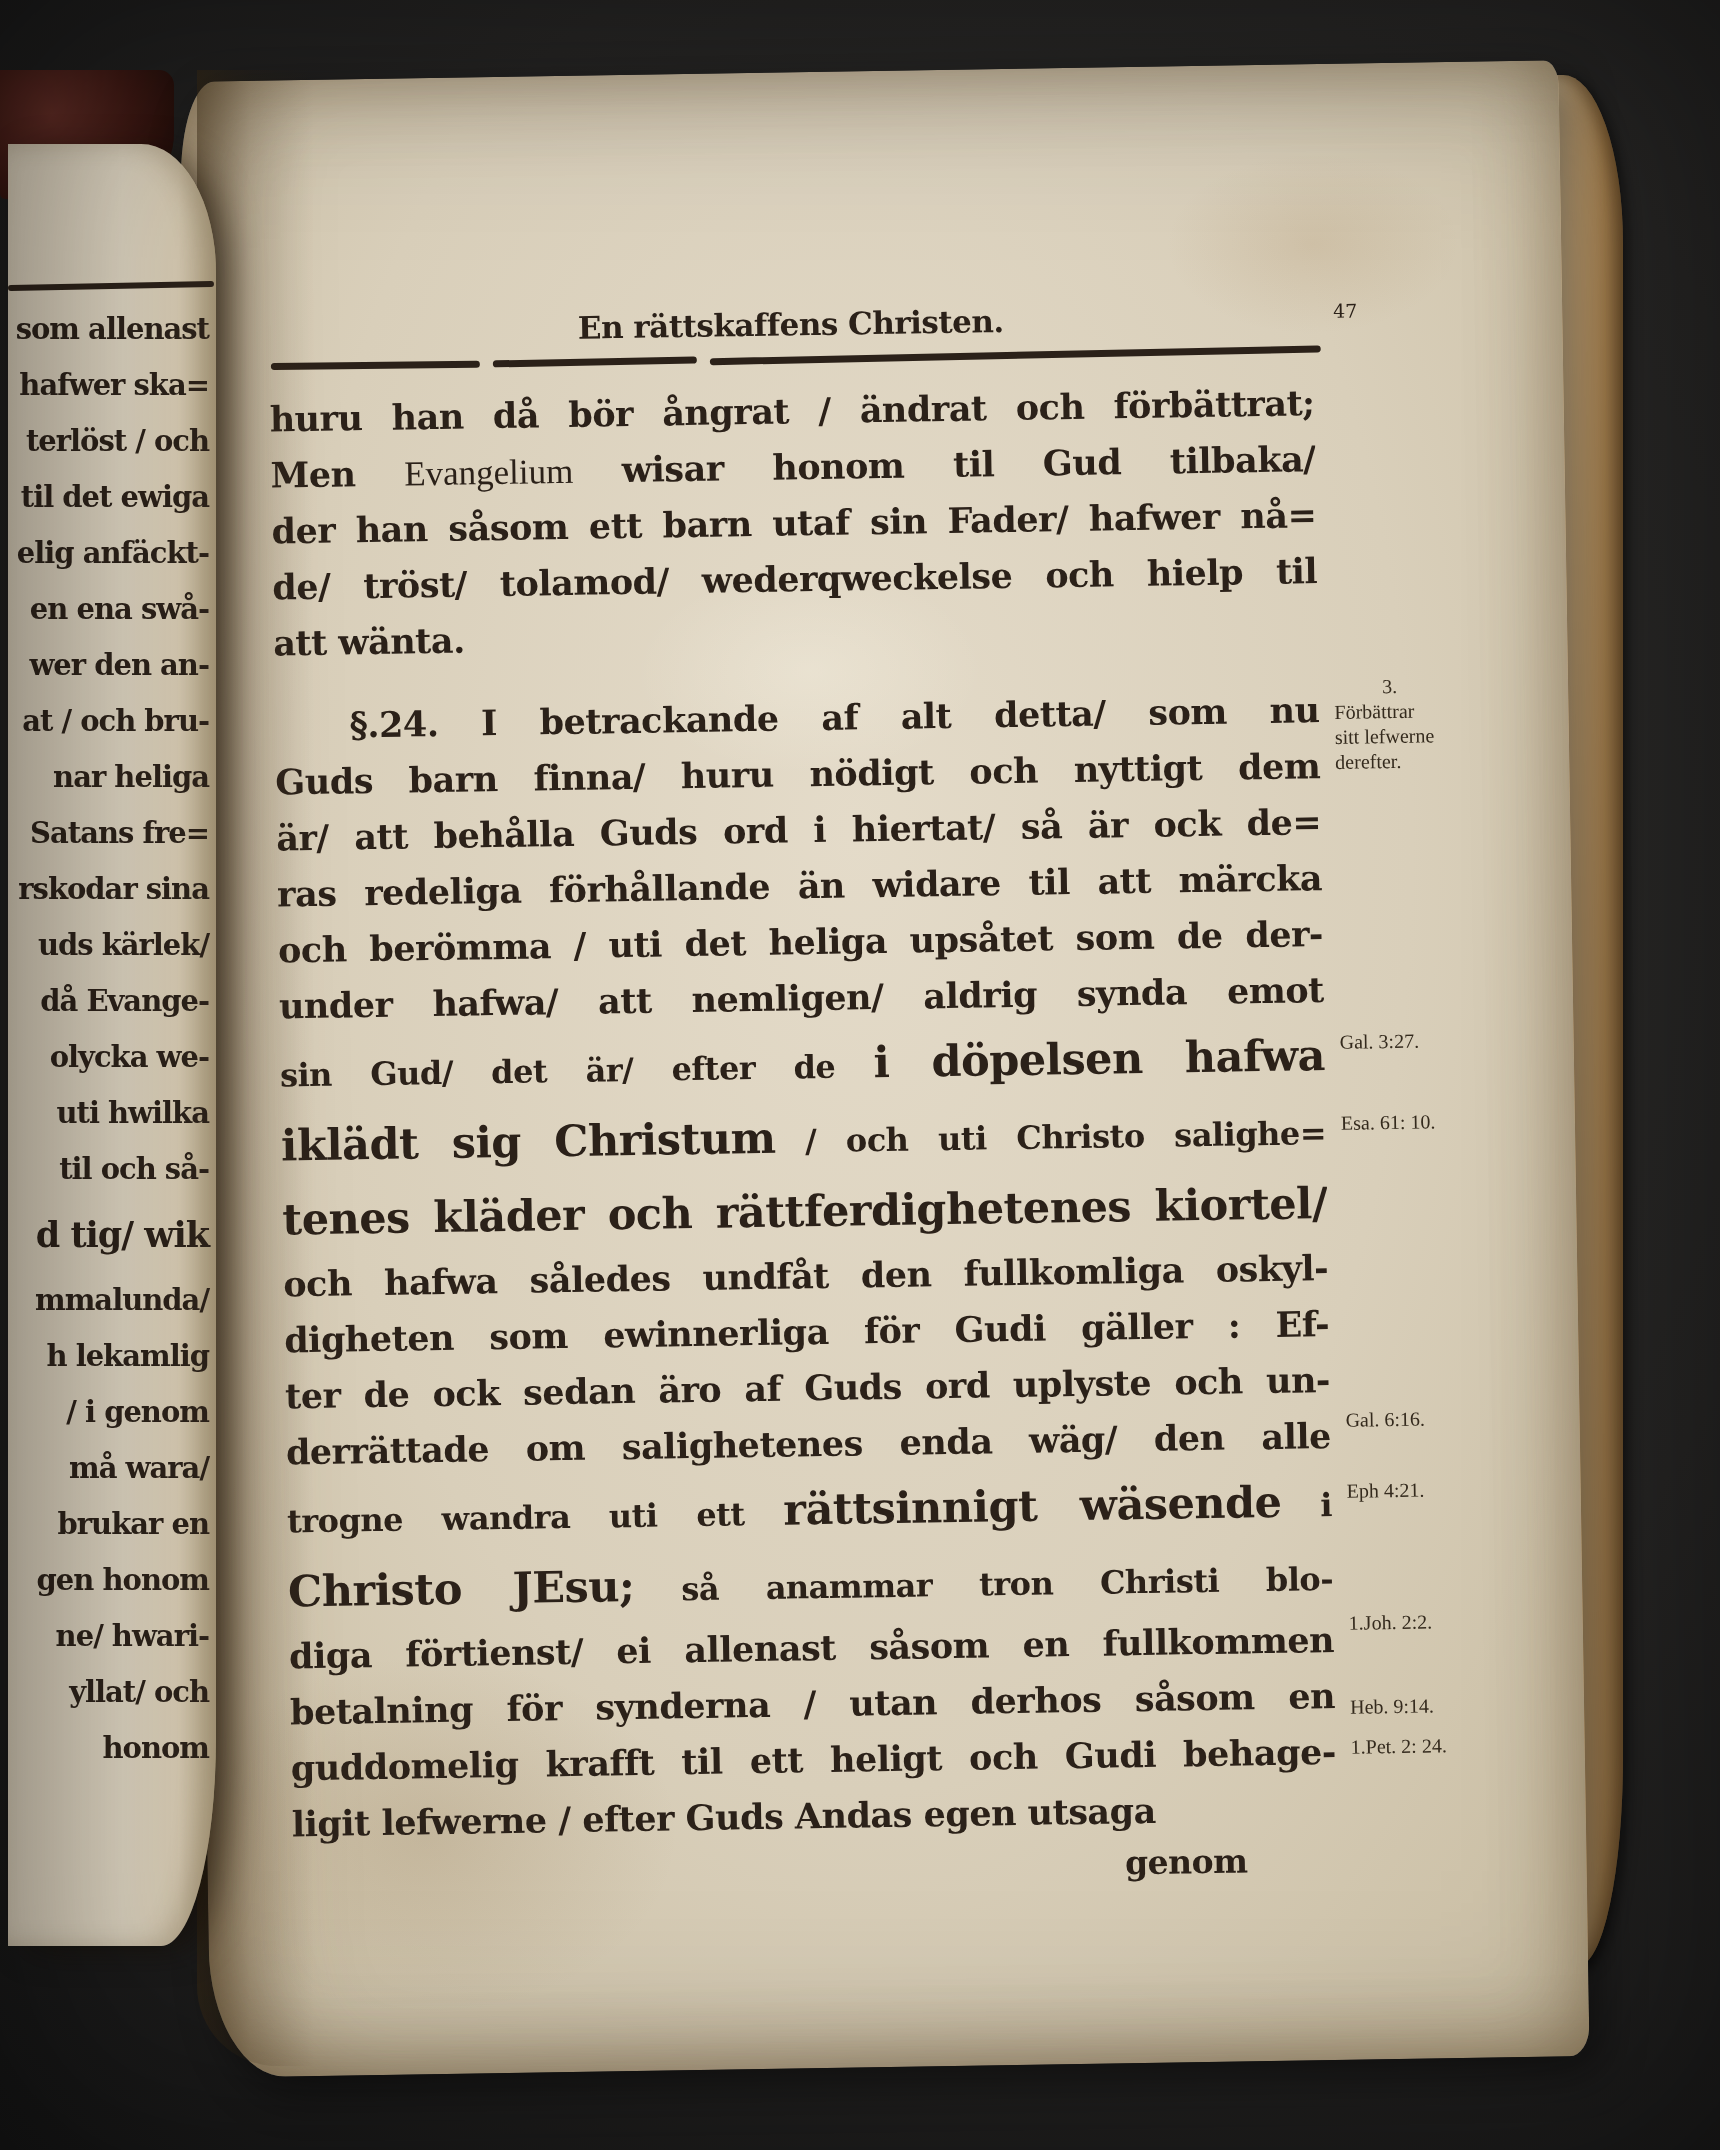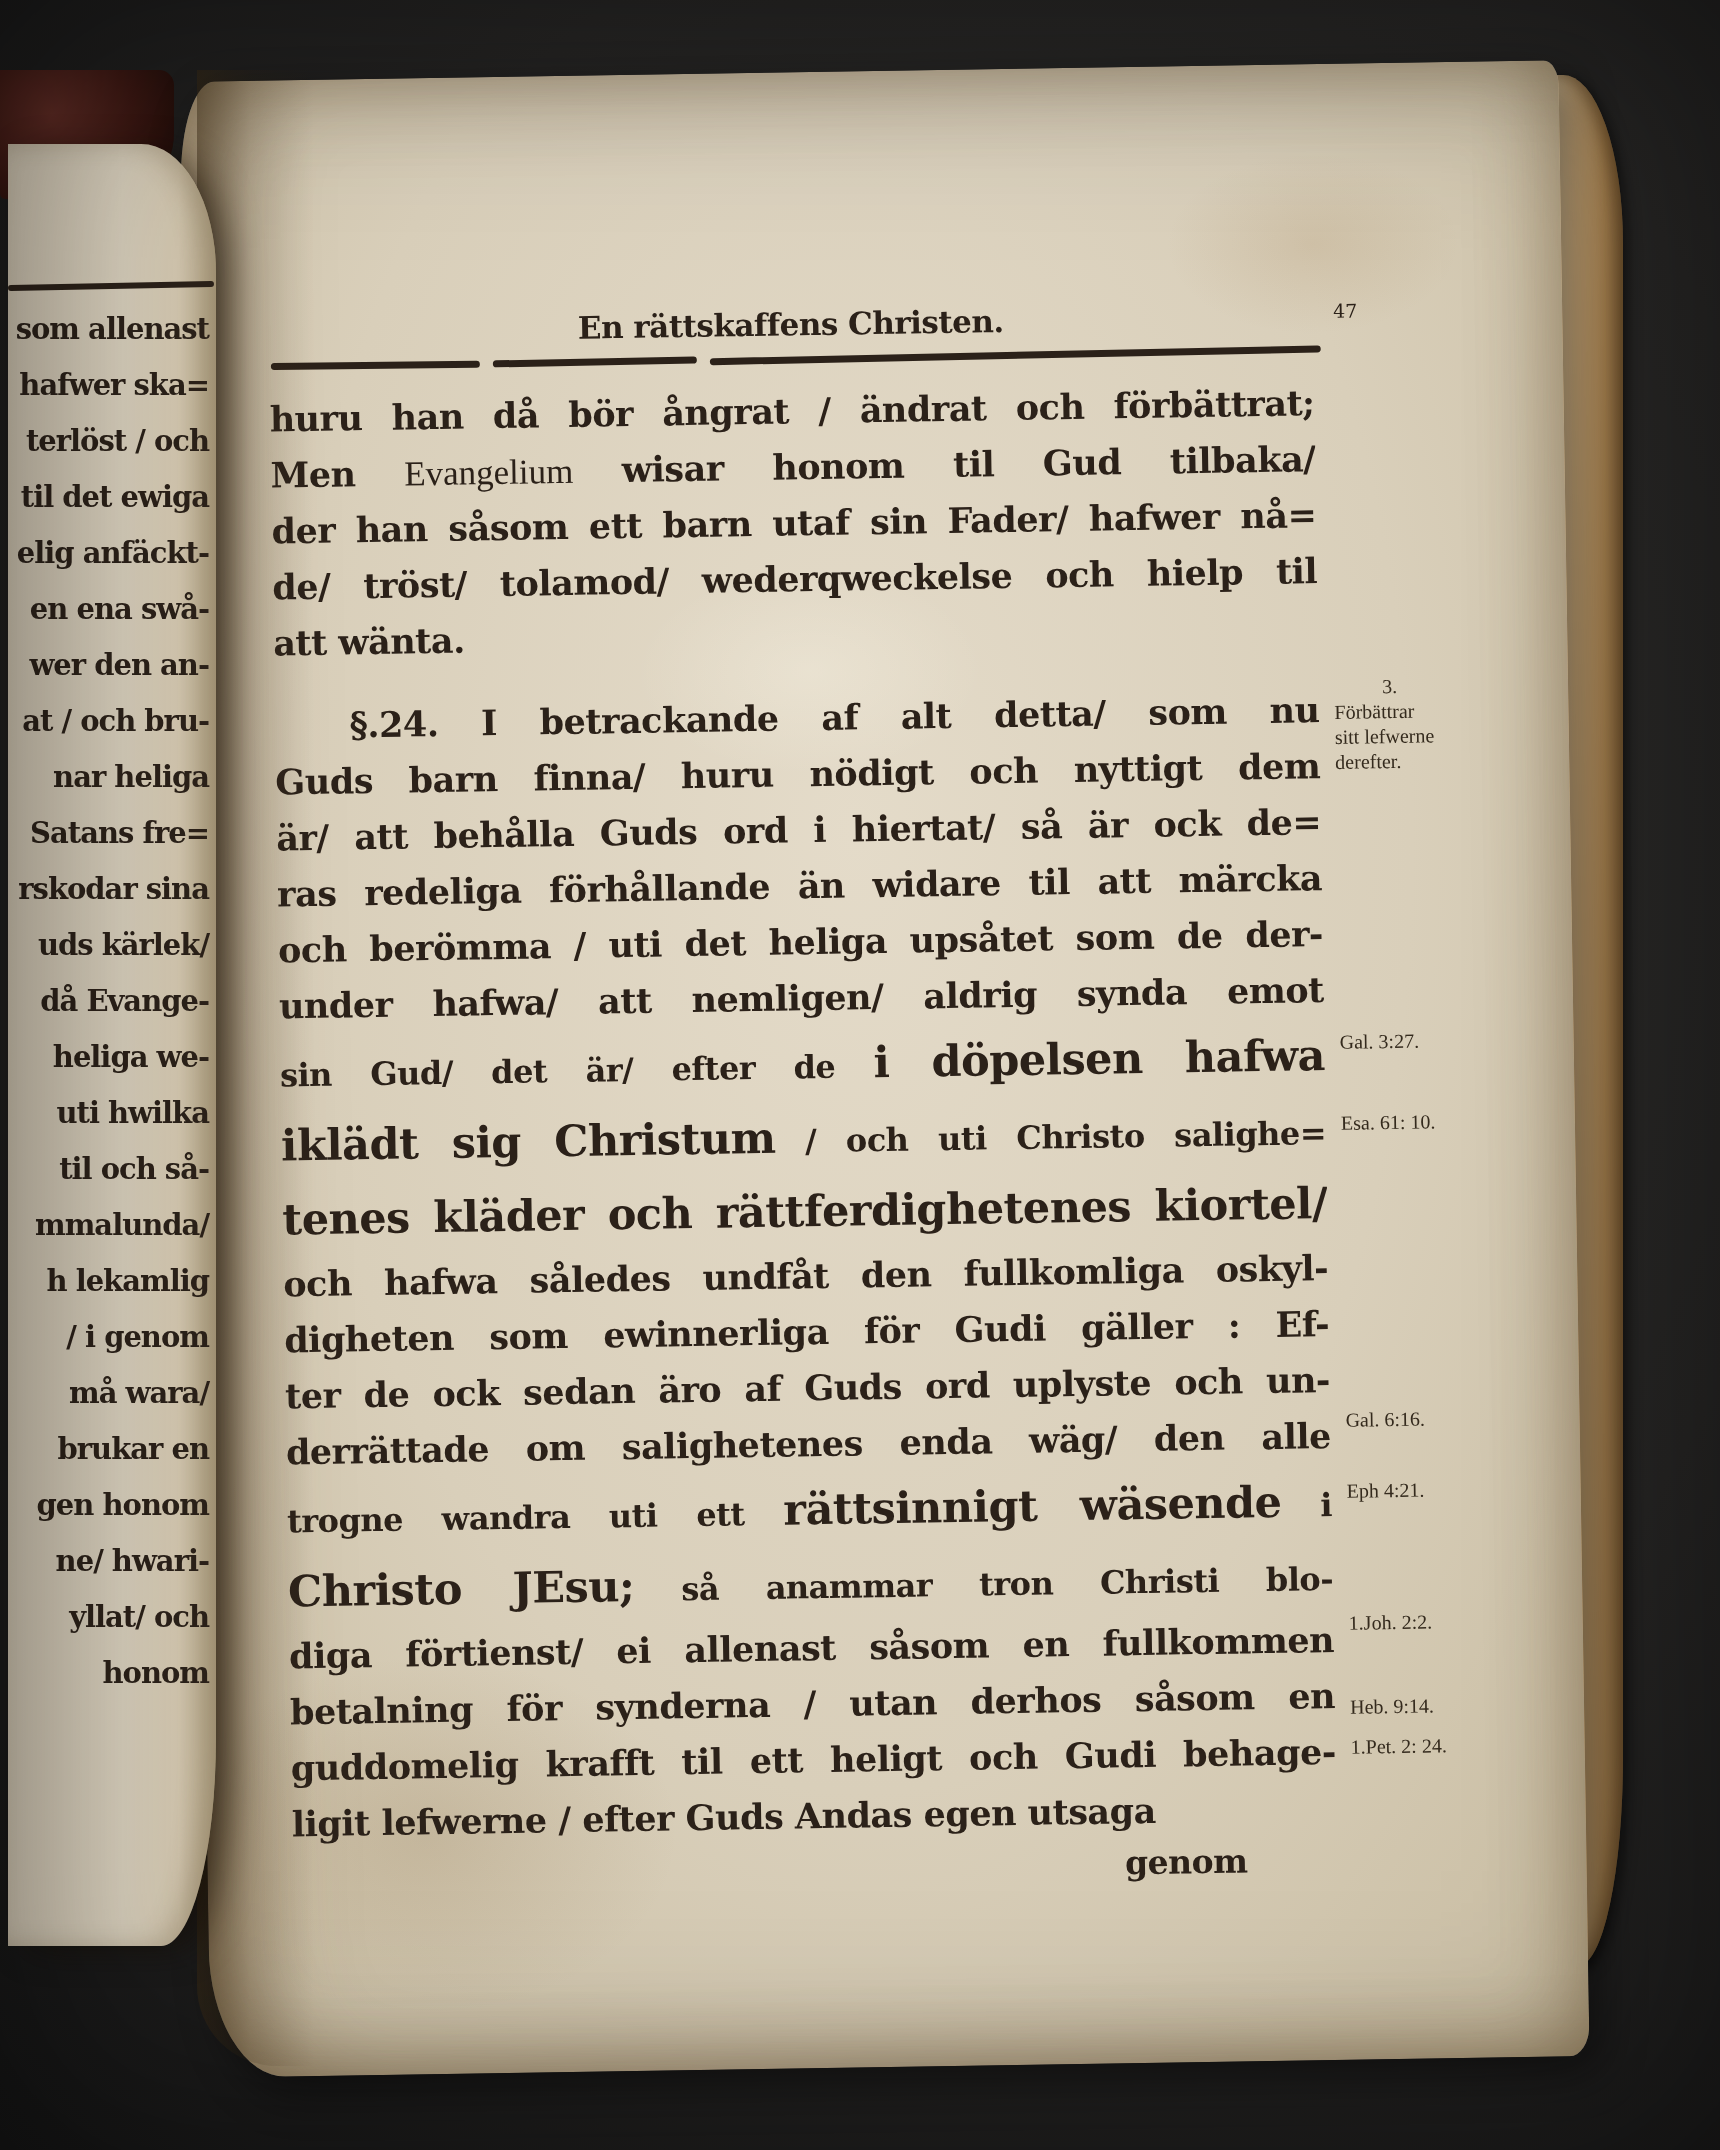--- a/index.html
+++ b/index.html
@@ -186,23 +186,24 @@
       <div class="lline">til det ewiga</div>
       <div class="lline">elig anfäckt-</div>
       <div class="lline">en ena swå-</div>
       <div class="lline">wer den an-</div>
       <div class="lline">at / och bru-</div>
       <div class="lline">nar heliga</div>
       <div class="lline">Satans fre=</div>
       <div class="lline">rskodar sina</div>
       <div class="lline">uds kärlek/</div>
       <div class="lline">då Evange-</div>
-      <div class="lline">heliga we-</div>
+      <div class="lline">olycka we-</div>
       <div class="lline">uti hwilka</div>
       <div class="lline">til och så-</div>
+      <div class="lline big">d tig/ wik</div>
       <div class="lline">mmalunda/</div>
       <div class="lline">h lekamlig</div>
       <div class="lline">/ i genom</div>
       <div class="lline">må wara/</div>
       <div class="lline">brukar en</div>
       <div class="lline">gen honom</div>
       <div class="lline">ne/ hwari-</div>
       <div class="lline">yllat/ och</div>
       <div class="lline">honom</div>
     </div>

